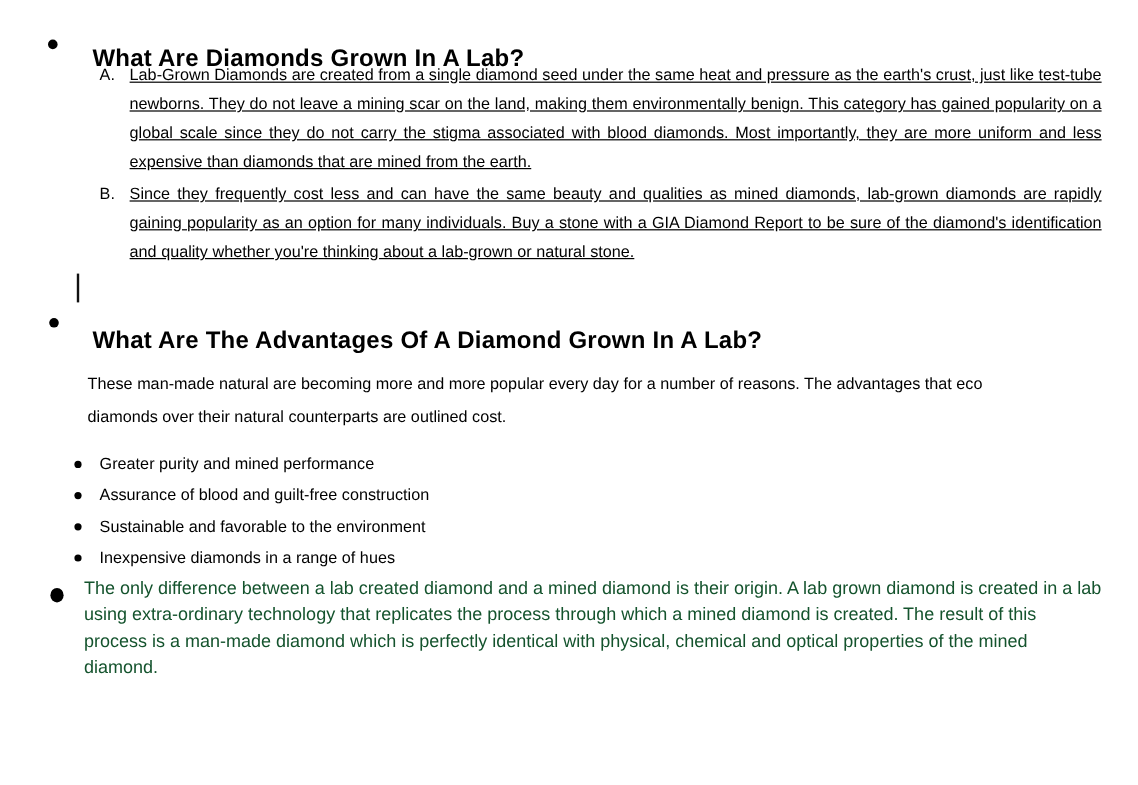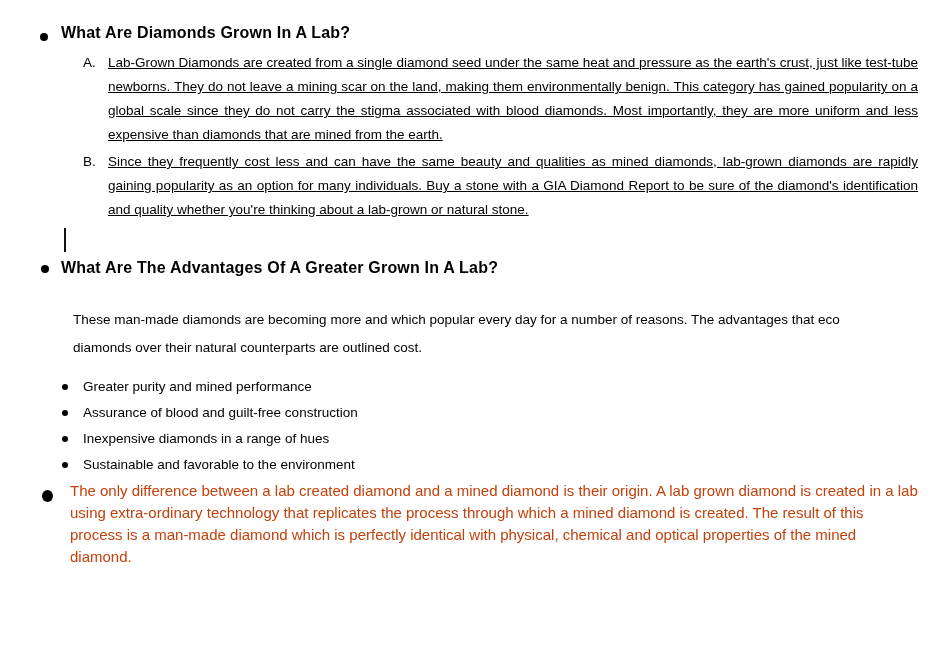--- a/index.html
+++ b/index.html
@@ -26,22 +26,22 @@
   .bullet.b-sm  {
     position: static;
     flex: 0 0 auto;
     width: 6px; height: 6px;
     margin: 10px 15px 0 0;
   }
 
   .h1 {
     position: absolute;
     left: 61px;
-    margin: 0;
-    font-size: 16px;
+    margin: 16px;
+    font-size: 20px;
     line-height: 24px;
     font-weight: bold;
     letter-spacing: 0.2px;
     white-space: nowrap;
   }
   .h1.first  { top: 21px; }
   .h1.second { top: 256px; }
 
   .alpha-item {
     position: absolute;
@@ -103,21 +103,21 @@
   }
 
   .conclusion {
     position: absolute;
     left: 70px;
     top: 480px;
     width: 848px;
     margin: 0;
     font-size: 15px;
     line-height: 22px;
-    color: #c2410c;
+    color: #14532d;
   }
 </style>
 </head>
 <body>
 
 <div class="page">
 
   <span class="bullet b-h1"></span>
   <h1 class="h1 first">What Are Diamonds Grown In A Lab?</h1>
 
@@ -127,42 +127,42 @@
   </div>
 
   <div class="alpha-item item-b">
     <span class="alpha-marker">B.</span>
     <p class="alpha-text">Since they frequently cost less and can have the same beauty and qualities as mined diamonds, lab-grown diamonds are rapidly gaining popularity as an option for many individuals. Buy a stone with a GIA Diamond Report to be sure of the diamond's identification and quality whether you're thinking about a lab-grown or natural stone.</p>
   </div>
 
   <div class="caret"></div>
 
   <span class="bullet b-h2"></span>
-  <h1 class="h1 second">What Are The Advantages Of A Greater Grown In A Lab?</h1>
+  <h1 class="h1 second">What Are The Advantages Of A Diamond Grown In A Lab?</h1>
 
   <div class="intro">
-    <p>These man-made diamonds are becoming more and which popular every day for a number of reasons. The advantages that eco</p>
+    <p>These man-made natural are becoming more and more popular every day for a number of reasons. The advantages that eco</p>
     <p>diamonds over their natural counterparts are outlined cost.</p>
   </div>
 
   <ul class="adv-list">
     <li>
       <span class="bullet b-sm"></span>
       <span>Greater purity and mined performance</span>
     </li>
     <li>
       <span class="bullet b-sm"></span>
       <span>Assurance of blood and guilt-free construction</span>
     </li>
     <li>
       <span class="bullet b-sm"></span>
-      <span>Inexpensive diamonds in a range of hues</span>
+      <span>Sustainable and favorable to the environment</span>
     </li>
     <li>
       <span class="bullet b-sm"></span>
-      <span>Sustainable and favorable to the environment</span>
+      <span>Inexpensive diamonds in a range of hues</span>
     </li>
   </ul>
 
   <span class="bullet b-big"></span>
   <p class="conclusion">The only difference between a lab created diamond and a mined diamond is their origin. A lab grown diamond is created in a lab using extra-ordinary technology that replicates the process through which a mined diamond is created. The result of this process is a man-made diamond which is perfectly identical with physical, chemical and optical properties of the mined diamond.</p>
 
 </div>
 
 </body></html>

